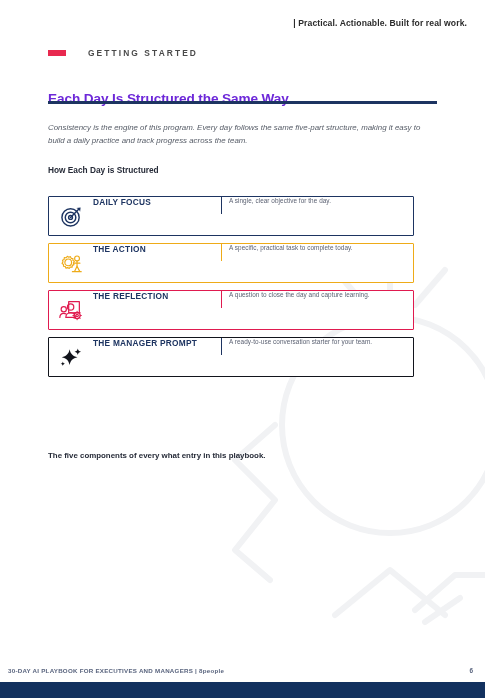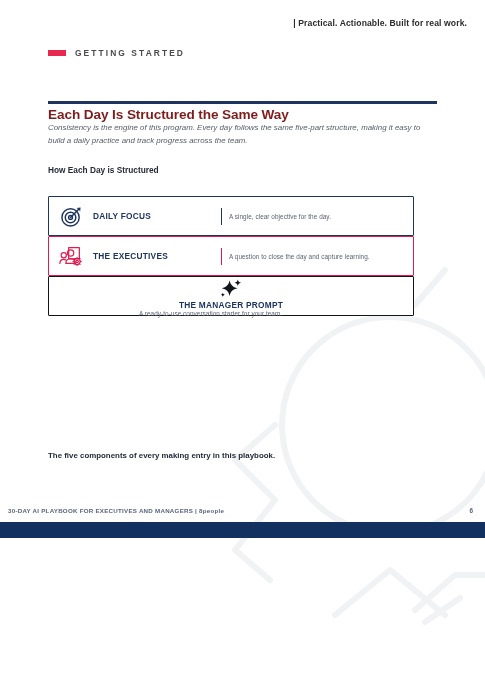--- a/index.html
+++ b/index.html
@@ -24,21 +24,21 @@
     width: 330px;
     height: 380px;
     pointer-events: none;
     z-index: 0;
   }
 
   .page {
     position: relative;
     z-index: 1;
     width: 485px;
-    height: 538px;
+    height: 698px;
     box-sizing: border-box;
   }
 
   
   .header-tagline {
     position: absolute;
     top: 18px;
     right: 18px;
     font-size: 8.6px;
     font-weight: bold;
@@ -47,43 +47,43 @@
     white-space: nowrap;
   }
 
   
   .eyebrow {
     position: absolute;
     left: 48px;
     top: 48px;
     display: flex;
     align-items: center;
-    gap: 9px;
+    gap: 22px;
   }
   .eyebrow-mark {
     width: 18px;
     height: 6px;
     background: #e8294f;
     display: block;
   }
   .eyebrow-text {
     font-size: 8.4px;
     font-weight: bold;
     letter-spacing: 2.1px;
     color: #4a4a4a;
   }
 
   
   .page-title {
     position: absolute;
     left: 48px;
-    top: 98px;
+    top: 82px;
     font-size: 13.6px;
     font-weight: bold;
-    color: #7f1d1d;
+    color: #6d28d9;
     letter-spacing: -0.1px;
   }
   .title-rule {
     position: absolute;
     left: 48px;
     top: 101px;
     width: 389px;
     height: 3px;
     background: #1d3461;
   }
@@ -112,25 +112,25 @@
   
   .cards {
     position: absolute;
     left: 48px;
     top: 196px;
     width: 366px;
   }
   .card {
     position: relative;
     display: flex;
-    align-items: center;
     height: 40px;
     box-sizing: border-box;
     border: 1.3px solid #1d3461;
     background: #ffffff;
+    margin-bottom: 7px;
     border-radius: 1px;
   }
   .card-icon {
     width: 44px;
     min-width: 44px;
     display: flex;
     align-items: center;
     justify-content: center;
   }
   .card-icon svg { display: block; }
@@ -159,21 +159,21 @@
 
   
   .card.navy   { border-color: #1d3461; }
   .card.navy   .card-divider { background: #1d3461; }
   .card.blue   { border-color: #2358a8; }
   .card.blue   .card-divider { background: #2358a8; }
   .card.gold   { border-color: #eeab18; }
   .card.gold   .card-divider { background: #eeab18; }
   .card.crimson{ border-color: #e01a4f; }
   .card.crimson .card-divider { background: #e01a4f; }
-  .card.ink    { border-color: #12141c; flex-direction: column; }
+  .card.ink    { border-color: #12141c; }
   .card.ink    .card-divider { background: #1d3461; }
 
   
   .caption {
     position: absolute;
     left: 48px;
     top: 451px;
     font-size: 7.9px;
     font-weight: bold;
     color: #262b38;
@@ -248,53 +248,69 @@
           <path d="M11 13 L19.5 4.5" stroke-linecap="round"></path>
           <path d="M17 3 L19.5 4.5 L21 7 L21.5 2.5 Z" fill="#1d3461" stroke="none"></path>
         </svg>
       </div>
       <div class="card-label">DAILY FOCUS</div>
       <div class="card-divider"></div>
       <div class="card-desc">A single, clear objective for the day.</div>
     </div>
 
 
+    <div class="card gold">
+      <div class="card-icon">
+        <svg width="26" height="23" viewBox="0 0 28 24" fill="none" stroke="#eeab18" stroke-width="1.25" stroke-linejoin="round" stroke-linecap="round">
+          <path d="M10 4.2 L11.6 5.2 L13.4 4.6 L14.2 6.4 L16.1 6.6 L16 8.6 L17.6 9.7 L16.6 11.4 L17.2 13.2 L15.4 14 L15.2 15.9 L13.2 15.8 L12.1 17.4 L10.4 16.4 L8.6 17 L7.8 15.2 L5.9 15 L6 13 L4.4 11.9 L5.4 10.2 L4.8 8.4 L6.6 7.6 L6.8 5.7 L8.8 5.8 Z"></path>
+          <circle cx="11" cy="10.8" r="3.6"></circle>
+          <circle cx="20.5" cy="6.5" r="2.6"></circle>
+          <path d="M20.5 9.5 L20.5 15"></path>
+          <path d="M17.5 11.6 L23.6 11.6"></path>
+          <path d="M20.5 15 L17.8 20.5 M20.5 15 L23.4 20.5"></path>
+          <path d="M15.5 20.8 L25 20.8"></path>
+        </svg>
+      </div>
+      <div class="card-label">THE ACTION</div>
+      <div class="card-divider"></div>
+      <div class="card-desc">A specific, practical task to complete today.</div>
+    </div>
 
     <div class="card crimson">
       <div class="card-icon">
         <svg width="26" height="23" viewBox="0 0 28 24" fill="none" stroke="#e01a4f" stroke-width="1.3" stroke-linejoin="round" stroke-linecap="round">
           <path d="M11.5 2.5 L23 2.5 L23 14.5 L11.5 14.5 Z"></path>
           <circle cx="13.6" cy="8.2" r="3.4"></circle>
           <path d="M8.4 19.5 C8.4 16.4 10.7 14.3 13.6 14.3 C16.5 14.3 18.8 16.4 18.8 19.5 Z"></path>
           <circle cx="6.2" cy="10.6" r="2.8"></circle>
           <path d="M2 19.5 C2 16.9 3.8 15 6.2 15 C7.2 15 8 15.3 8.7 15.8"></path>
           <circle cx="20.6" cy="17.4" r="3.3"></circle>
           <circle cx="20.6" cy="17.4" r="1.3"></circle>
           <path d="M20.6 12.8 L20.6 14.2 M20.6 20.6 L20.6 22 M16 17.4 L17.4 17.4 M23.8 17.4 L25.2 17.4 M17.3 14.1 L18.3 15.1 M22.9 19.7 L23.9 20.7 M23.9 14.1 L22.9 15.1 M18.3 19.7 L17.3 20.7" stroke-width="1"></path>
         </svg>
       </div>
-      <div class="card-label">THE EXECUTIVES</div>
+      <div class="card-label">THE REFLECTION</div>
       <div class="card-divider"></div>
       <div class="card-desc">A question to close the day and capture learning.</div>
     </div>
 
     <div class="card ink">
       <div class="card-icon">
         <svg width="26" height="23" viewBox="0 0 28 24" fill="#12141c">
           <path d="M12.5 3.2 C13.6 8.4 15.8 10.6 21 11.7 C15.8 12.8 13.6 15 12.5 20.2 C11.4 15 9.2 12.8 4 11.7 C9.2 10.6 11.4 8.4 12.5 3.2 Z"></path>
           <path d="M21.3 2.2 C21.8 4.4 22.6 5.2 24.8 5.7 C22.6 6.2 21.8 7 21.3 9.2 C20.8 7 20 6.2 17.8 5.7 C20 5.2 20.8 4.4 21.3 2.2 Z"></path>
           <path d="M5.2 16.4 C5.5 17.9 6.1 18.5 7.6 18.8 C6.1 19.1 5.5 19.7 5.2 21.2 C4.9 19.7 4.3 19.1 2.8 18.8 C4.3 18.5 4.9 17.9 5.2 16.4 Z"></path>
         </svg>
       </div>
       <div class="card-label">THE MANAGER PROMPT</div>
       <div class="card-divider"></div>
       <div class="card-desc">A ready-to-use conversation starter for your team.</div>
     </div>
 
   </div>
 
-  <div class="caption">The five components of every making entry in this playbook.</div>
+  <div class="caption">The five components of every what entry in this playbook.</div>
 
   <div class="footer-text">30-DAY AI PLAYBOOK FOR EXECUTIVES AND MANAGERS | 8people</div>
   <div class="footer-page">6</div>
   <div class="footer-bar"></div>
 
 </div>
 
 </body></html>

